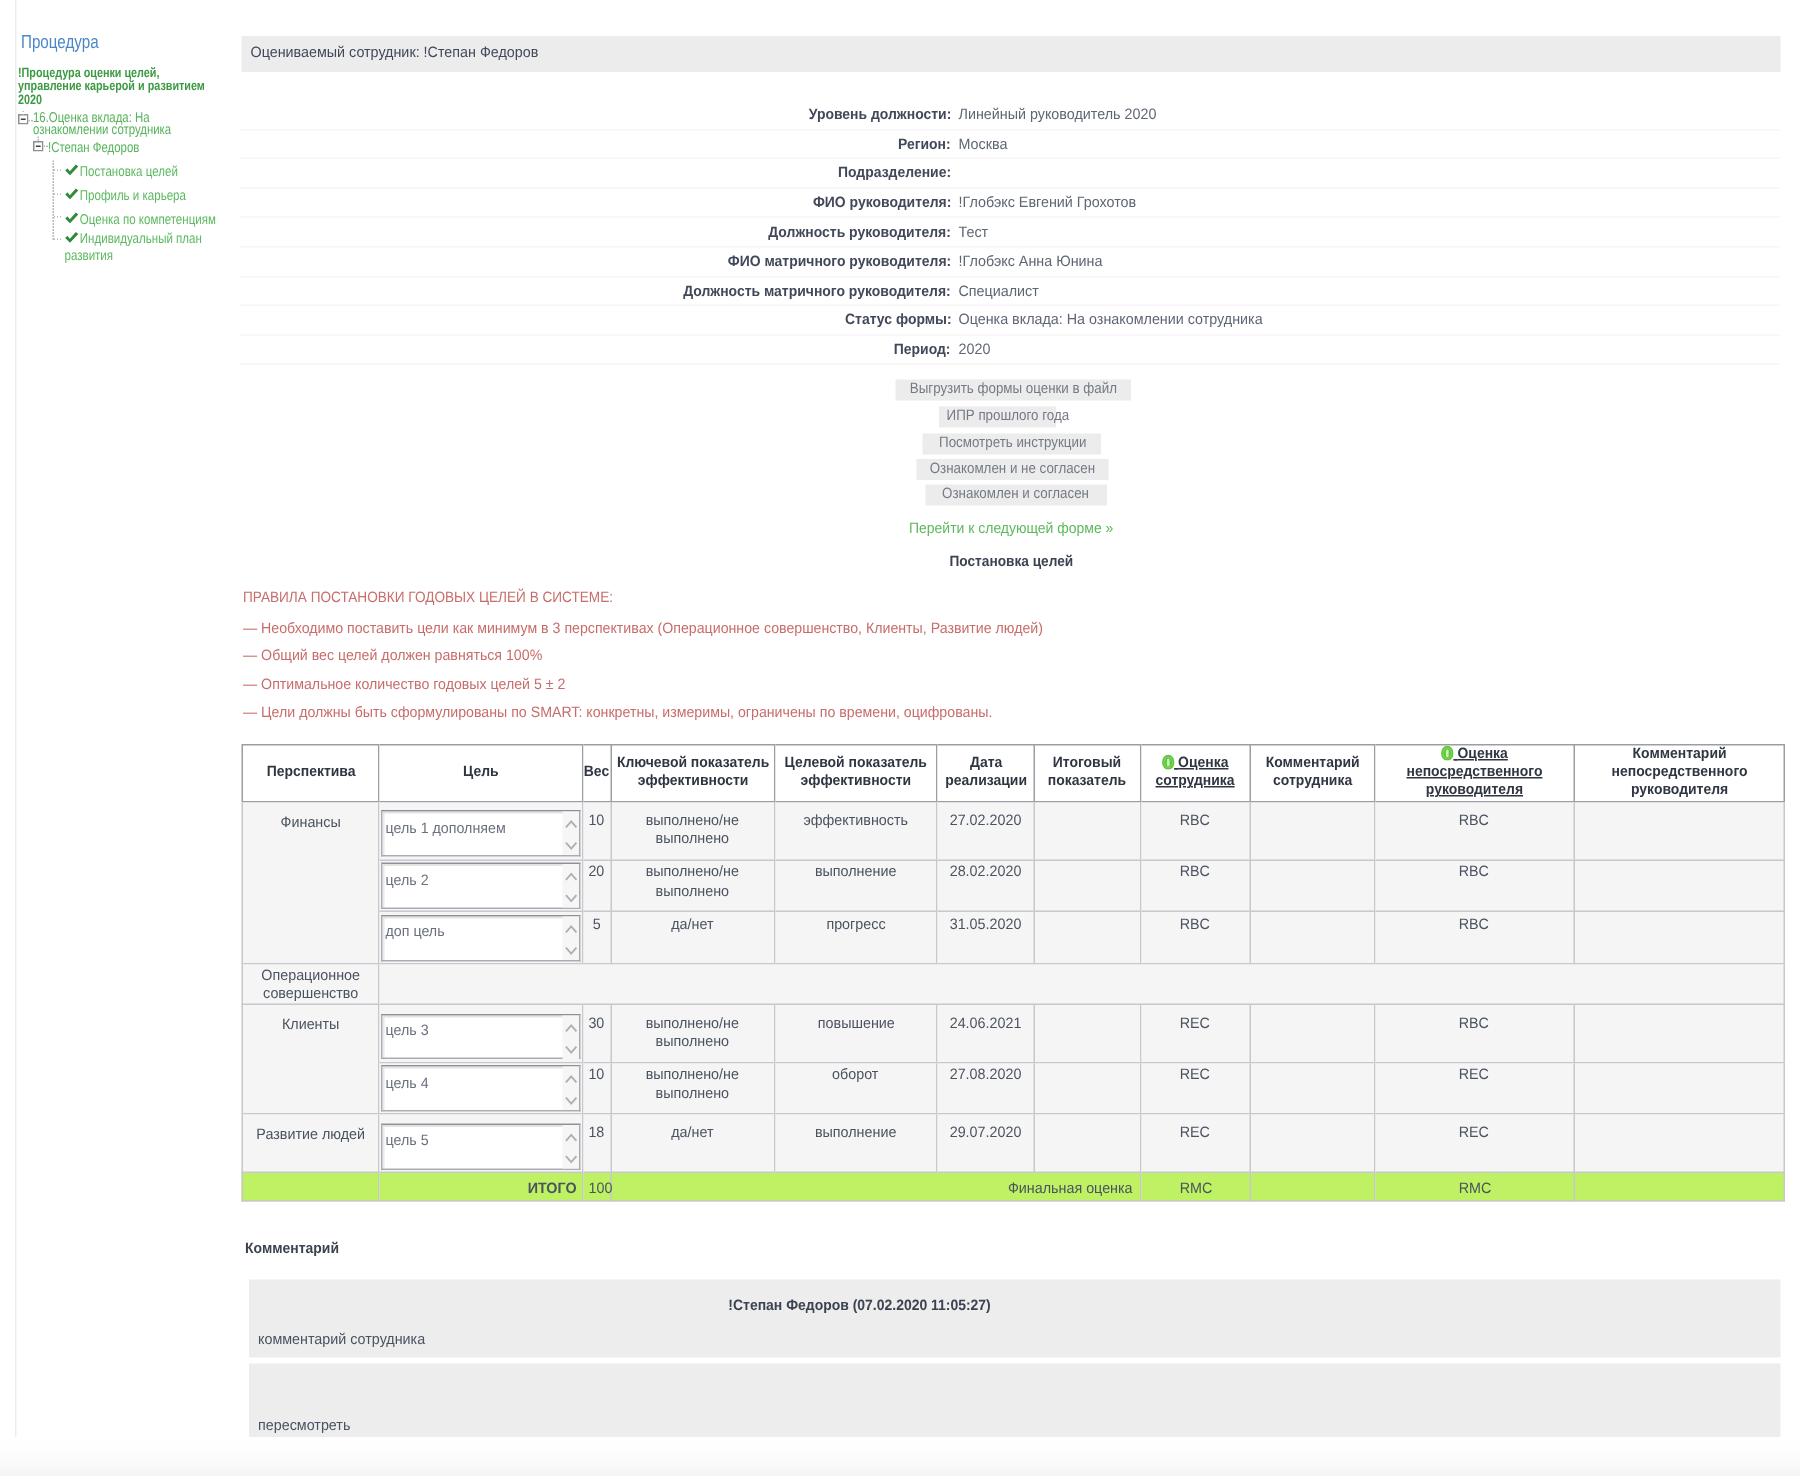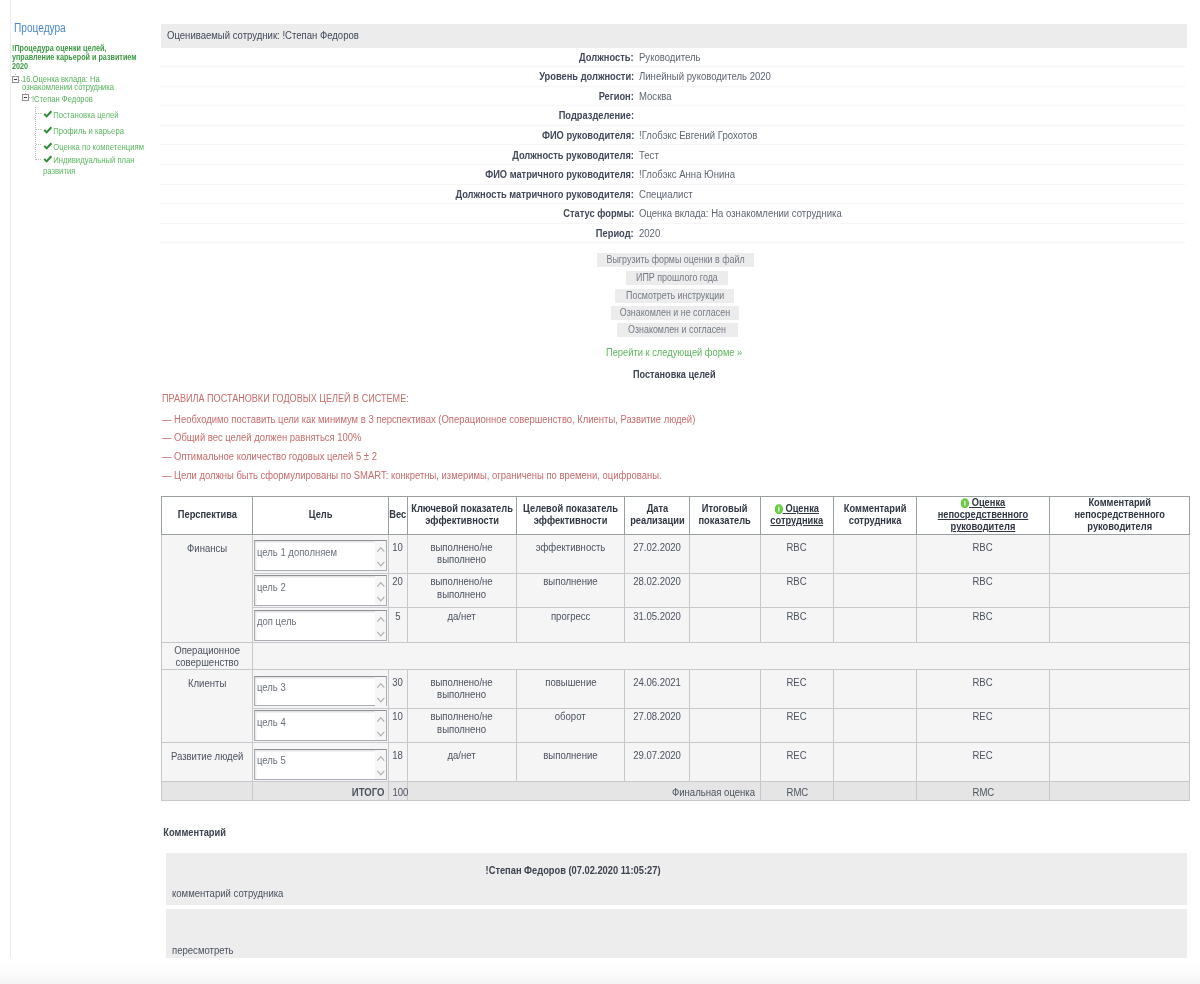--- a/index.html
+++ b/index.html
@@ -56,21 +56,21 @@
 #goals th.c0{border-left:1px solid #999ea3;}
 #goals td{border-bottom:1px solid #c6c8cb;border-right:1px solid #c6c8cb;font-size:10px;color:#4b5260;text-align:center;vertical-align:top;background:#f5f5f5;line-height:12.2px;padding-top:2.5px;}
 #goals td.c0{border-left:1px solid #c6c8cb;}
 #goals td.persp{vertical-align:top;padding-top:3px;}
 #goals td.goalcell{height:29px;padding-top:0;}
 #goals td.goalcell.firstrow{height:33.7px;padding-top:4.1px;}
 #goals td.firstrow{padding-top:7px;}
 #goals td.persp.firstrow{padding-top:7.5px;}
 #goals td.persp.firstrow{padding-top:7.5px;}
 #goals td.persp.op{line-height:12.1px;padding-top:2.1px;height:auto;}
-#goals tr.total td{background:#e5e5e5;padding-top:4.5px;vertical-align:top;height:13px;line-height:11px;margin-top:20px;}
+#goals tr.total td{background:#bef264;padding-top:4.5px;vertical-align:top;height:13px;line-height:11px;margin-top:20px;}
 #goals tr.total td.wcell{text-align:left;padding-left:3px;}
 .sq{display:inline-block;transform:scaleX(0.955);transform-origin:50% 50%;white-space:nowrap;}
 .sq2{display:block;transform:scaleX(0.955);transform-origin:50% 50%;width:104.71%;margin-left:-2.36%;}
 #goals th .sq2{transform:scaleX(0.93);width:107.53%;margin-left:-3.76%;}
 .hdr-link{color:#2f3642;text-decoration:underline;}
 .info-icon{display:inline-block;width:9px;height:10px;vertical-align:-2px;line-height:0;}
 
 .goalbox{position:relative;width:133px;height:30.9px;margin:1.3px 2px 1.3px 0.5px;border:1px solid #a9adb3;border-top-color:#8d9197;background:#fff;box-sizing:border-box;text-align:left;box-shadow:inset 0 1.4px 0 #e3e3e3, inset 1.4px 0 0 #e9e9e9;}
 .gtext{position:absolute;left:2.4px;top:5.5px;font-size:10px;color:#6a707e;transform:scaleX(0.95);transform-origin:0 0;white-space:nowrap;}
 .gscroll{position:absolute;right:0;top:0;width:11px;height:29px;background:#f6f6f6;line-height:0;}
@@ -122,24 +122,20 @@
               <path d="M0.5 4.6 L1.9 3.2 L3.6 5.1 L7.6 0.6 L9.2 2.0 L3.7 7.8 Z" fill="#2e8b35"></path>
             </svg></span><span class="tleaf-lbl">Оценка по компетенциям</span></div>
 <div class="tdash" style="left:36px;top:159.3px;width:5px;"></div>
 <div class="tleaf" style="left:42.5px;top:153.7px;width:130px;"><span class="chk"><svg width="10" height="9" viewBox="0 0 10 9">
               <path d="M0.5 4.6 L1.9 3.2 L3.6 5.1 L7.6 0.6 L9.2 2.0 L3.7 7.8 Z" fill="#2e8b35"></path>
             </svg></span><span class="tleaf-lbl">Индивидуальный план развития</span></div>
 </div>
 <div id="emp-header">
 <div id="emp-header-text"><span>Оцениваемый сотрудник: !Степан Федоров</span></div>
 </div>
-<div class="info-row" style="top:47.5px">
-  <span class="info-label"><span>Должность:</span></span>
-  <span class="info-value"><span>Руководитель</span></span>
-</div>
 <div class="info-row" style="top:67.1px">
   <span class="info-label"><span>Уровень должности:</span></span>
   <span class="info-value"><span>Линейный руководитель 2020</span></span>
 </div>
 <div class="info-row" style="top:86.7px">
   <span class="info-label"><span>Регион:</span></span>
   <span class="info-value"><span>Москва</span></span>
 </div>
 <div class="info-row" style="top:125.9px">
   <span class="info-label"><span>ФИО руководителя:</span></span>
@@ -163,21 +159,21 @@
 </div>
 <div class="info-row" style="top:204.3px">
   <span class="info-label"><span>Статус формы:</span></span>
   <span class="info-value"><span>Оценка вклада: На ознакомлении сотрудника</span></span>
 </div>
 <div class="info-row" style="top:223.9px">
   <span class="info-label"><span>Период:</span></span>
   <span class="info-value"><span>2020</span></span>
 </div>
 <div class="btn" style="left:597.1px;top:253.2px;width:156.8px;"><span>Выгрузить формы оценки в файл</span></div>
-<div class="btn" style="left:625.5px;top:271.4px;width:102px;"><span>ИПР прошлого года</span></div>
+<div class="btn" style="left:625.5px;top:271.4px;width:78px;"><span>ИПР прошлого года</span></div>
 <div class="btn" style="left:615.4px;top:288.6px;width:118.8px;"><span>Посмотреть инструкции</span></div>
 <div class="btn" style="left:610.6px;top:305.8px;width:128.6px;"><span>Ознакомлен и не согласен</span></div>
 <div class="btn" style="left:617.0px;top:322.9px;width:121.0px;"><span>Ознакомлен и согласен</span></div>
 <div id="next-form"><span>Перейти к следующей форме »</span></div>
 <div id="section-title"><span>Постановка целей</span></div>
 <div class="rule title" style="top:393.2px;"><span>ПРАВИЛА ПОСТАНОВКИ ГОДОВЫХ ЦЕЛЕЙ В СИСТЕМЕ:</span></div>
 <div class="rule" style="top:413.5px;"><span>— Необходимо поставить цели как минимум в 3 перспективах (Операционное совершенство, Клиенты, Развитие людей)</span></div>
 <div class="rule" style="top:432.3px;"><span>— Общий вес целей должен равняться 100%</span></div>
 <div class="rule" style="top:451.0px;"><span>— Оптимальное количество годовых целей 5 ± 2</span></div>
 <div class="rule" style="top:469.8px;"><span>— Цели должны быть сформулированы по SMART: конкретны, измеримы, ограничены по времени, оцифрованы.</span></div>

